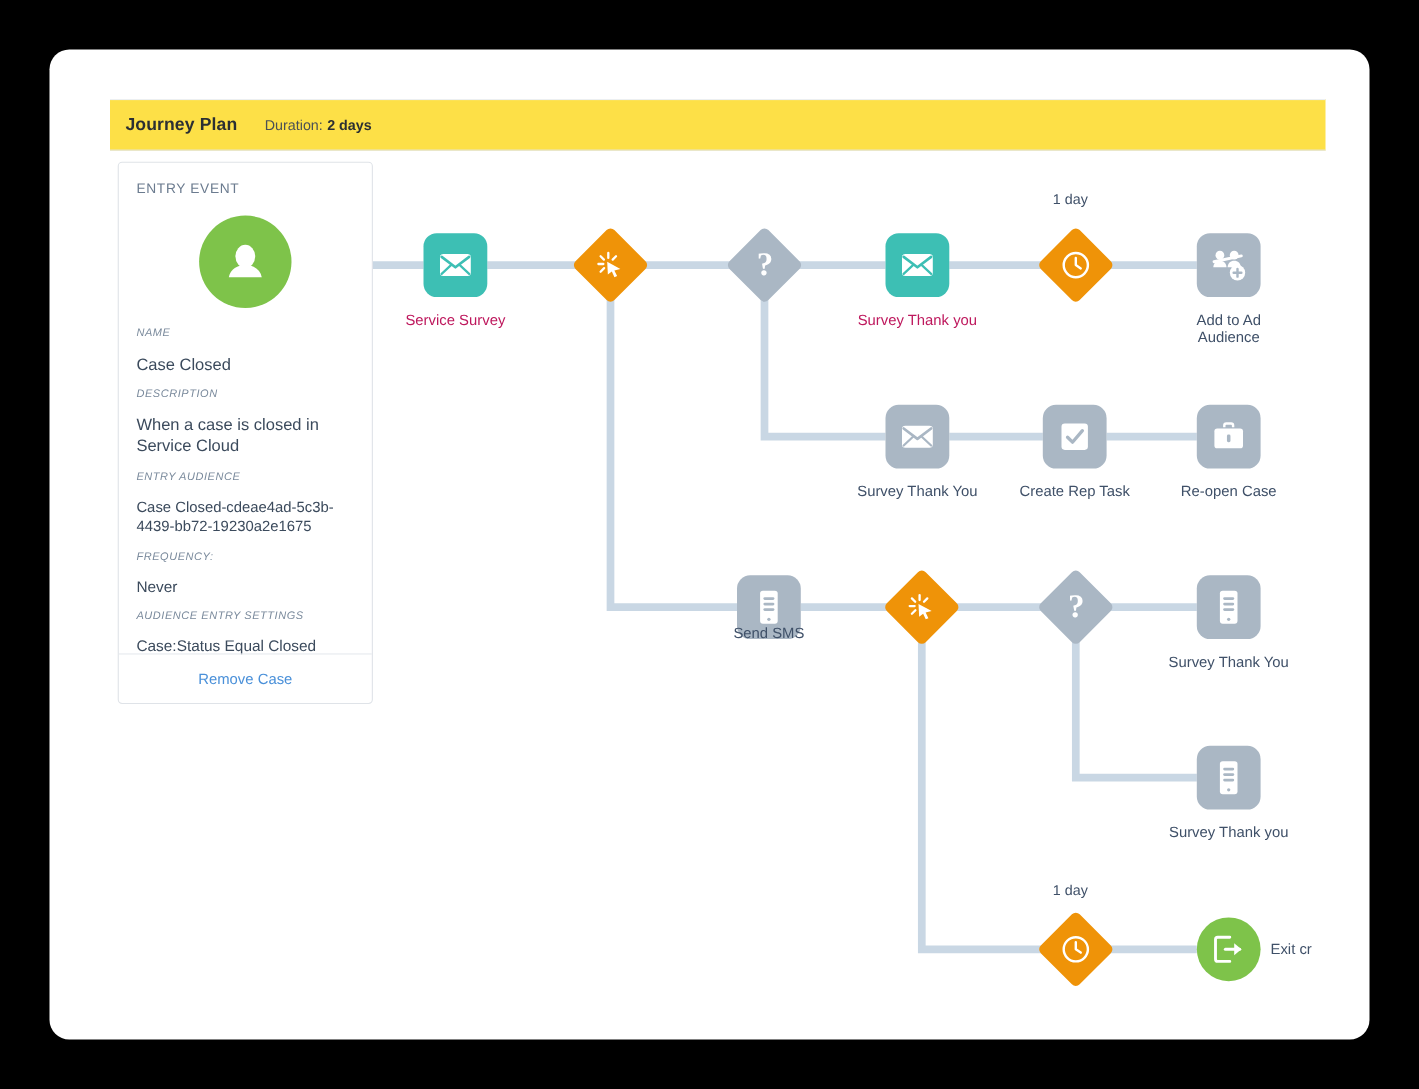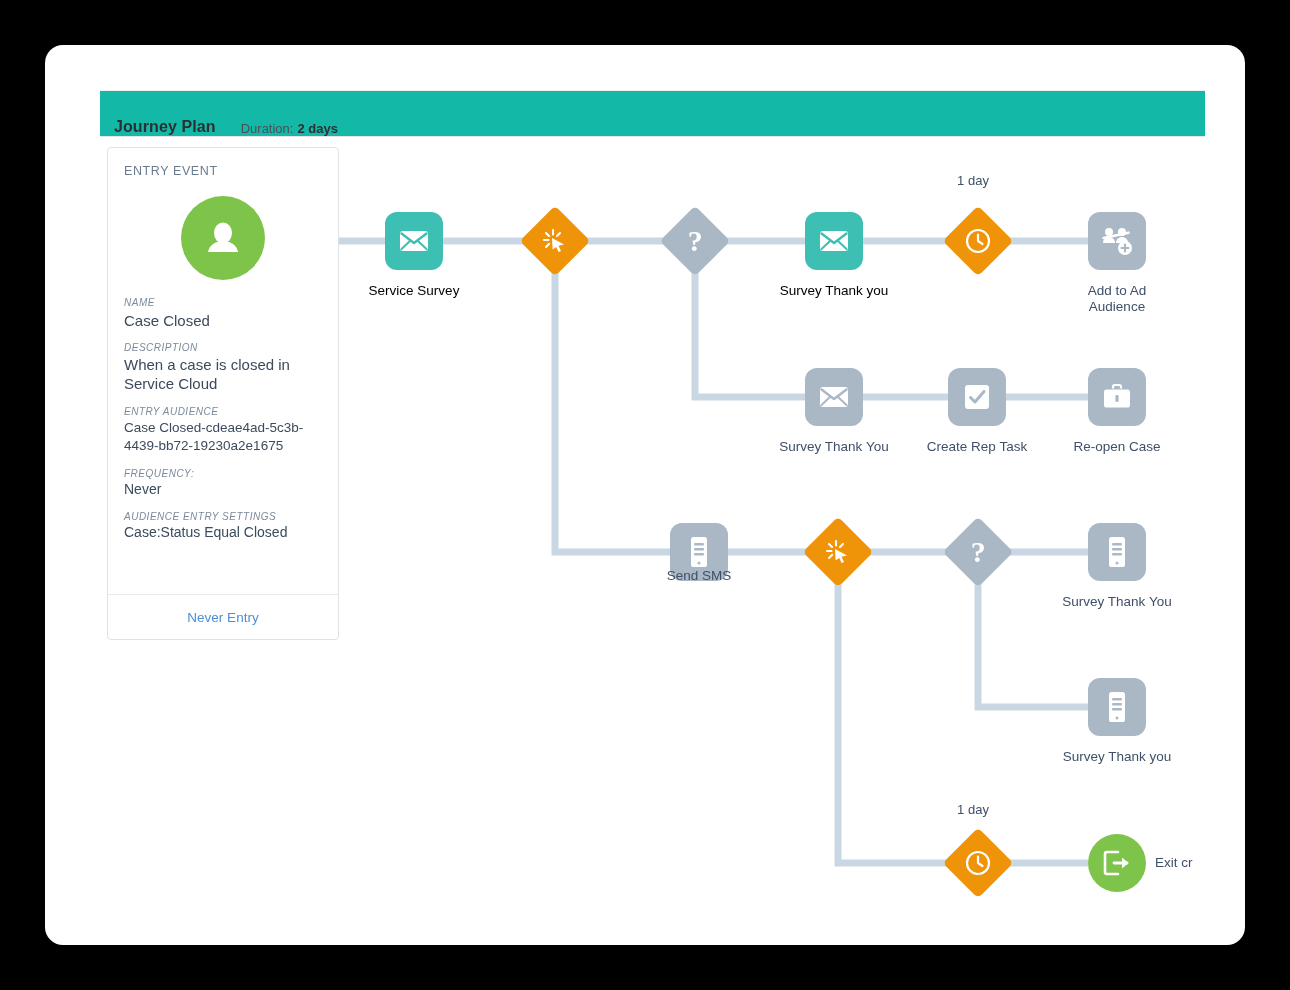--- a/index.html
+++ b/index.html
@@ -31,26 +31,26 @@
     overflow: hidden;
   }
 
   
   #header-bar {
     position: absolute;
     left: 55px;
     top: 45px;
     width: 1105px;
     height: 47px;
-    background: #14b8a6;
+    background: #fde047;
     border-top: 1px solid #eceff1;
     border-bottom: 1px solid #e2e6ea;
     box-sizing: border-box;
     display: flex;
-    align-items: flex-end;
+    align-items: center;
     padding-left: 14px;
   }
   .hdr-title {
     font-size: 16px;
     font-weight: bold;
     color: #2b2f33;
     letter-spacing: 0.1px;
   }
   .hdr-sub {
     font-size: 13px;
@@ -98,21 +98,21 @@
     font-size: 10px;
     color: #7a8a9c;
     letter-spacing: 0.5px;
     line-height: 1.35;
     font-style: italic;
   }
   .field-value {
     font-size: 15px;
     color: #3b4a5c;
     line-height: 1.28;
-    margin-top: 1px;
+    margin-top: 12px;
   }
   .field-value.small {
     font-size: 13.5px;
     line-height: 1.35;
     word-break: break-word;
   }
   .field-value.medium { font-size: 14px; }
   #entry-footer {
     position: absolute;
     left: 0; right: 0; bottom: 0;
@@ -164,21 +164,21 @@
   }
   .node-label {
     position: absolute;
     text-align: center;
     font-size: 13.5px;
     color: #3f5068;
     line-height: 1.22;
     white-space: pre-line;
     pointer-events: auto;
   }
-  .node-label.link { color: #000000; }
+  .node-label.link { color: #be185d; }
   .wait-label {
     position: absolute;
     font-size: 13px;
     color: #3f5068;
     text-align: center;
     pointer-events: auto;
   }
   .qmark {
     color: #ffffff;
     font-size: 30px;
@@ -232,21 +232,21 @@
           <div class="field-value medium">Never</div>
         </div>
 
         <div class="field">
           <div class="field-label">AUDIENCE ENTRY SETTINGS</div>
           <div class="field-value medium">Case:Status Equal Closed</div>
         </div>
       </div>
 
       <div id="entry-footer">
-        <span class="remove-link">Never Entry</span>
+        <span class="remove-link">Remove Case</span>
       </div>
     </div>
 
     <svg id="flow">
       <g stroke="#c9d7e4" stroke-width="7" fill="none" stroke-linecap="butt">
 
         <line class="wire" x1="294" y1="196" x2="340" y2="196"></line>
 
         <line class="wire" x1="398" y1="196" x2="485" y2="196"></line>
 

